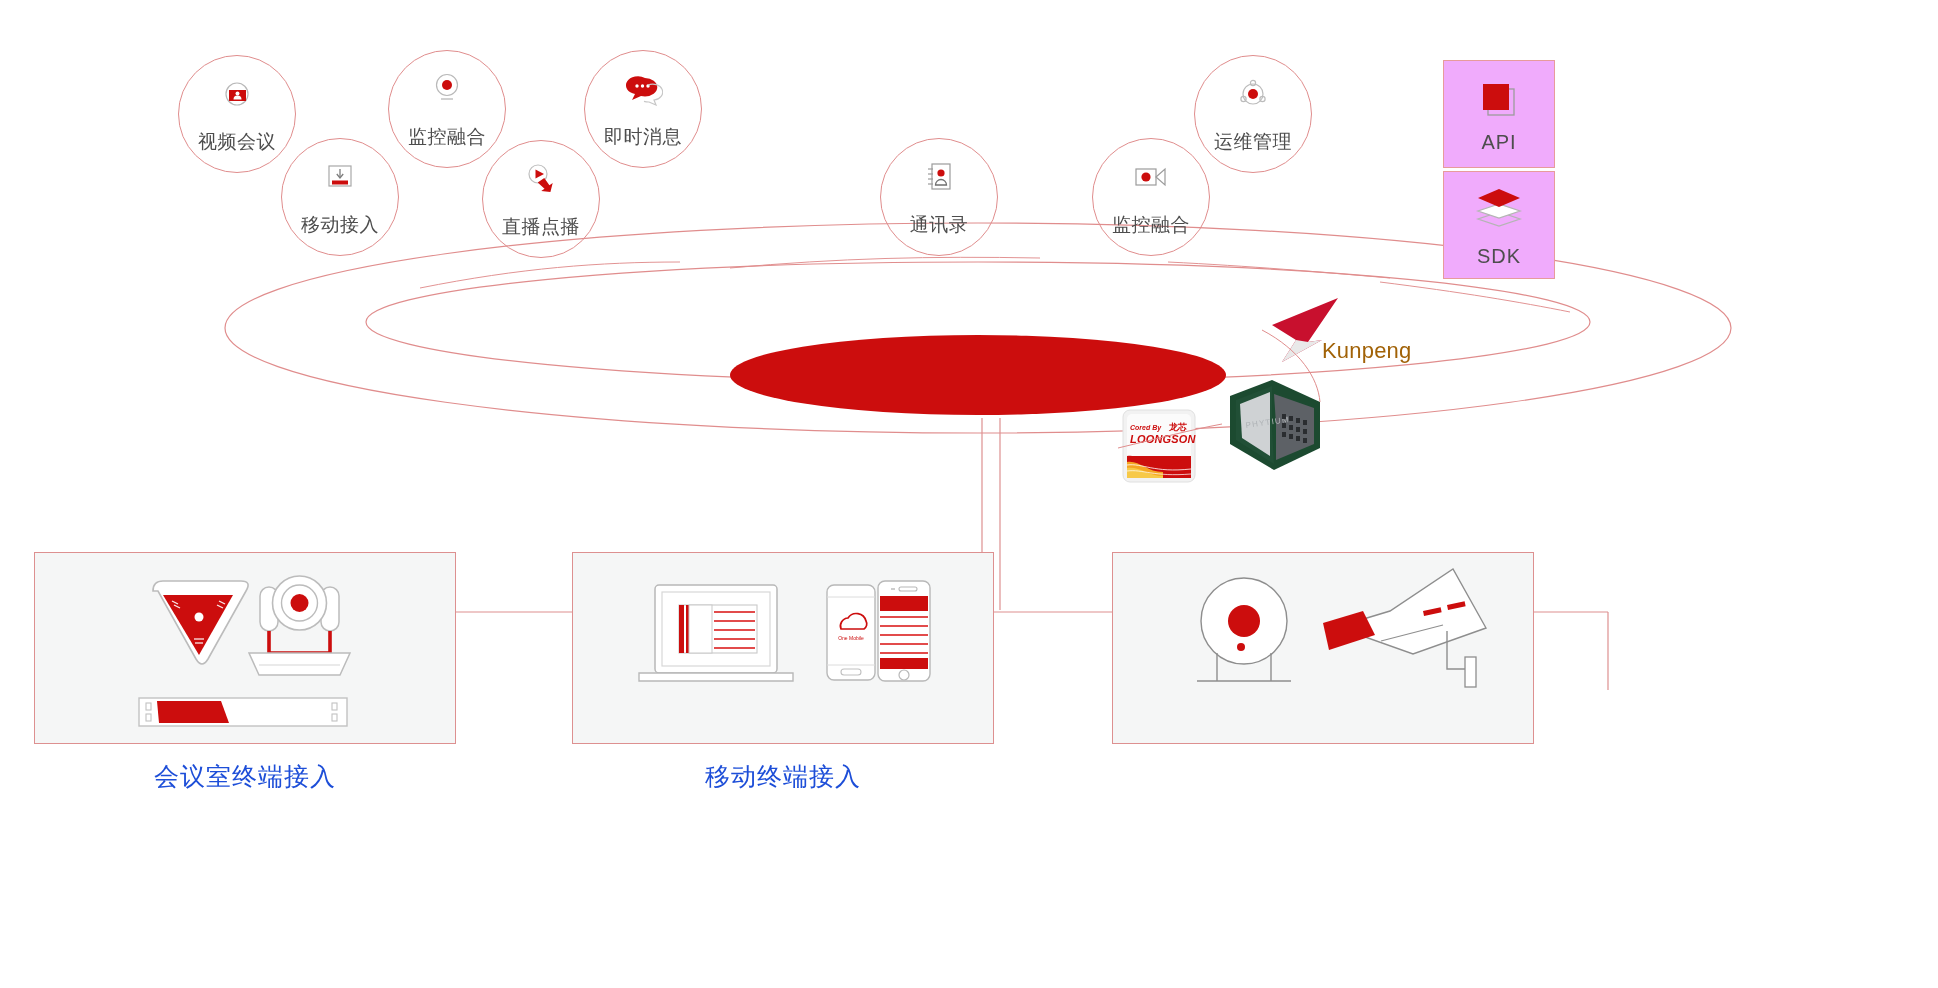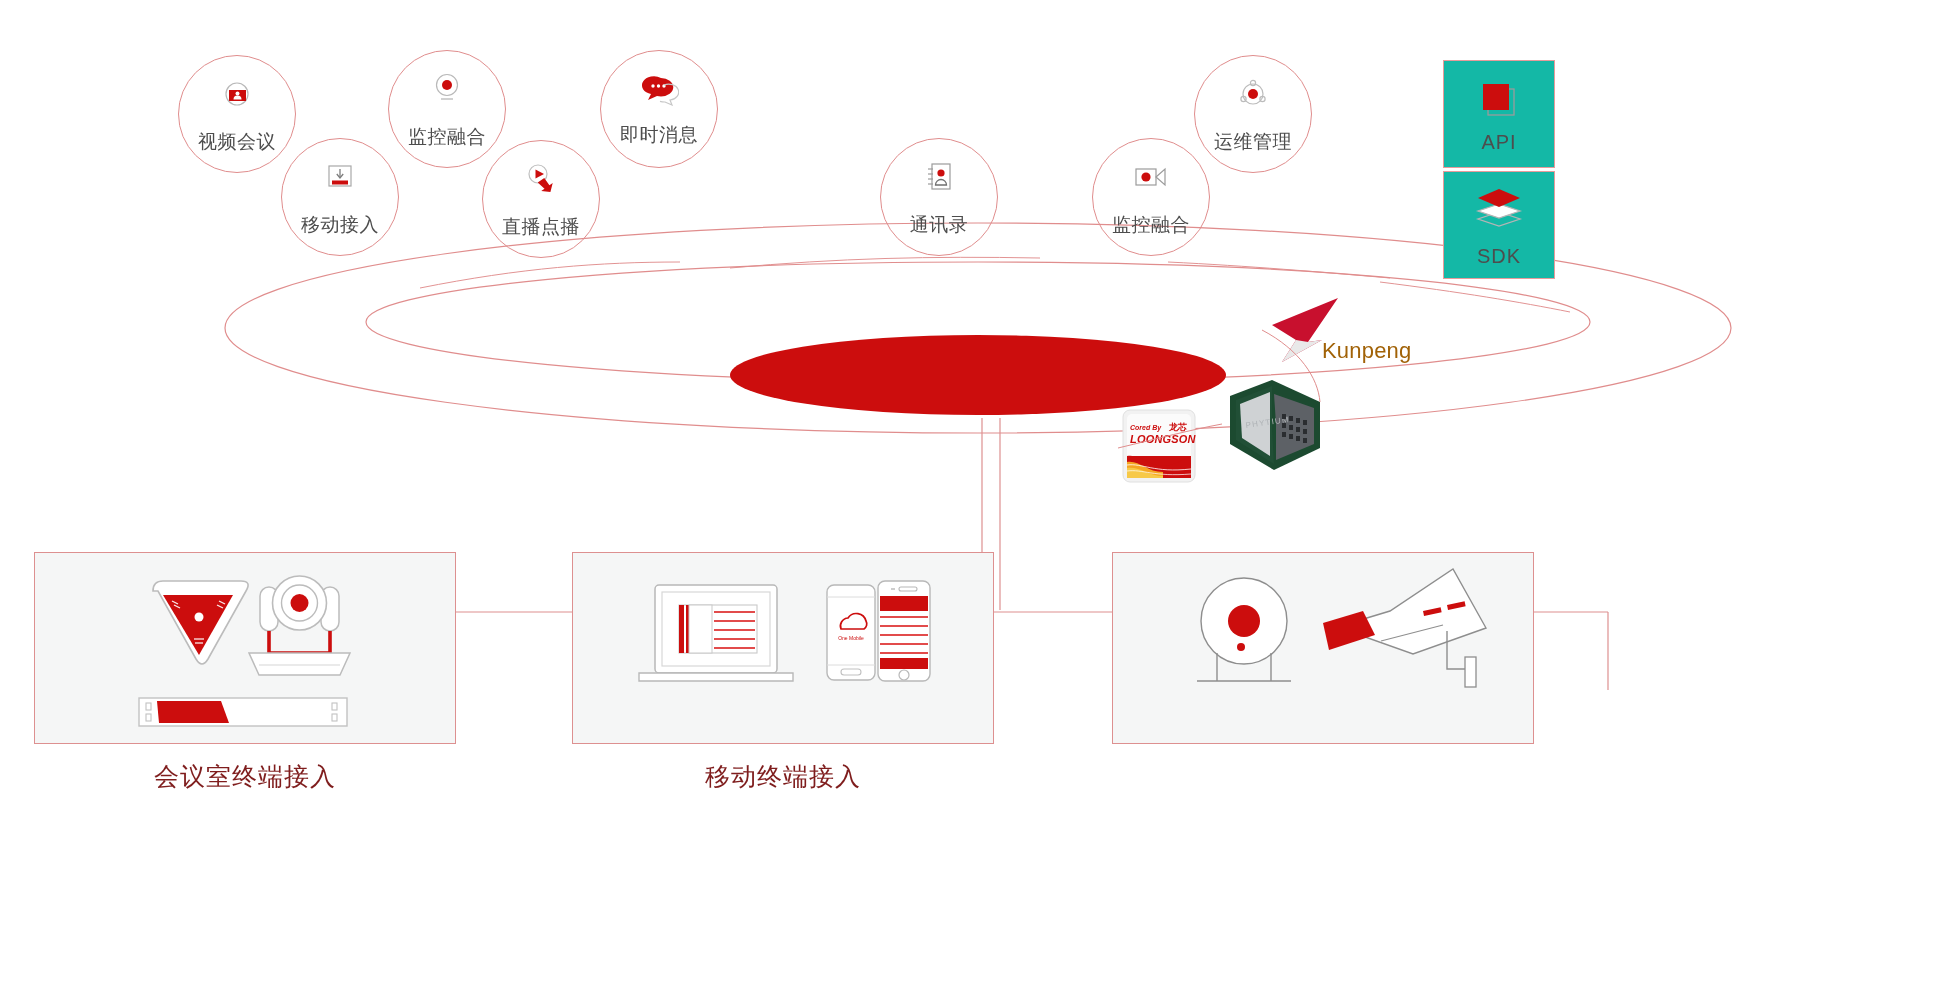--- a/index.html
+++ b/index.html
@@ -36,21 +36,21 @@
     letter-spacing: 0.5px;
     white-space: nowrap;
     line-height: 1;
   }
 
   
   .sidecard {
     position: absolute;
     width: 112px; height: 108px;
     border: 1px solid #e79b9b;
-    background: #14b8a6;
+    background: #f0abfc;
     display: flex; flex-direction: column;
     align-items: center; justify-content: center;
     z-index: 6;
   }
   .sidecard .ic { height: 50px; display:flex; align-items:center; justify-content:center; }
   .sidecard .lbl {
     font-size: 20px; color: #4d4d4d; letter-spacing: 1px;
     margin-top: 6px;
   }
 
@@ -58,21 +58,21 @@
   .termbox {
     position: absolute;
     background: #f5f6f6;
     border: 1px solid #dd9090;
     z-index: 4;
   }
   .termcap {
     position: absolute;
     text-align: center;
     font-size: 25px;
-    color: #7f1d1d;
+    color: #1d4ed8;
     letter-spacing: 1px;
     white-space: nowrap;
     z-index: 5;
   }
 
   .kp-label {
     position: absolute;
     font-size: 22px;
     color: #a16207;
     letter-spacing: 0.2px;
@@ -134,21 +134,21 @@
     <span class="ic">
       <svg width="36" height="34" viewBox="0 0 36 34">
         <circle cx="18" cy="13" r="10.5" fill="none" stroke="#b9b9b9" stroke-width="1.2"></circle>
         <circle cx="18" cy="13" r="5" fill="#cc0d0d"></circle>
         <line x1="12" y1="27" x2="24" y2="27" stroke="#b9b9b9" stroke-width="1.3"></line>
       </svg>
     </span>
     <span class="lbl">监控融合</span>
   </div>
 
-  <div class="bubble" style="left:600px; top:50px;font-family:Liberation Mono, monospace;">
+  <div class="bubble" style="left:584px; top:50px;">
     <span class="ic">
       <svg width="40" height="34" viewBox="0 0 40 34">
         <path d="M22 6 a12 9 0 1 0 -10 16 l-3 6 l9 -4 a15 9 0 0 0 4 .4 a12 9 0 0 0 0 -18.4 z" fill="#cc0d0d"></path>
         <circle cx="14" cy="14" r="1.7" fill="#ffffff"></circle>
         <circle cx="19.5" cy="14" r="1.7" fill="#ffffff"></circle>
         <circle cx="25" cy="14" r="1.7" fill="#ffffff"></circle>
         <path d="M25 13 a10 8 0 1 1 6 15 l2 5 l-7 -3 a12 8 0 0 1 -5 -0.6" fill="none" stroke="#c7c7c7" stroke-width="1.2"></path>
       </svg>
     </span>
     <span class="lbl">即时消息</span>

